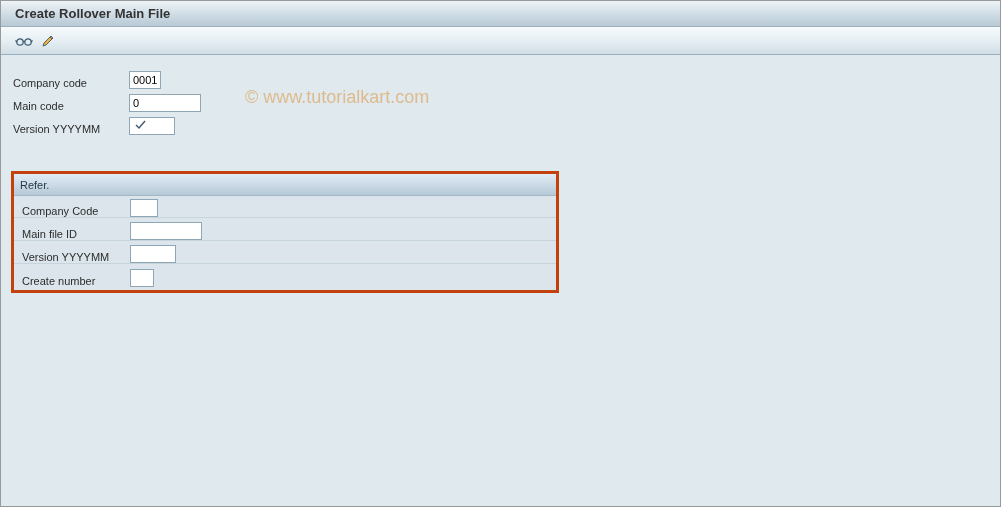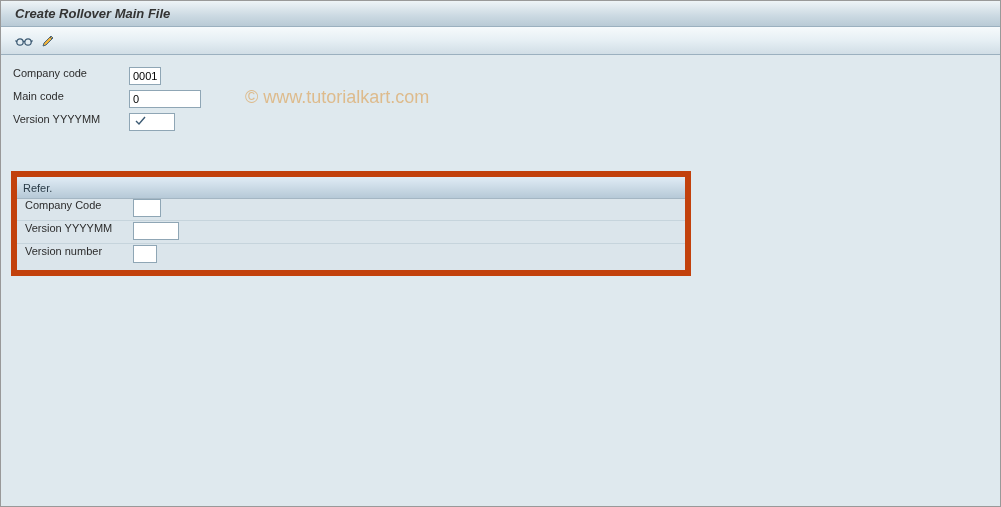--- a/index.html
+++ b/index.html
@@ -26,21 +26,20 @@
     height: 26px;
     background: linear-gradient(to bottom, #eef4f7, #cbd9e2 60%, #b9cad6);
     border-bottom: 1px solid #9bb0bf;
     display: flex;
     align-items: center;
     padding-left: 14px;
   }
   .title-bar .title {
     font-size: 13px;
     font-weight: bold;
-    font-style: italic;
     color: #333;
   }
   .toolbar {
     height: 28px;
     background: linear-gradient(to bottom, #f6fafc, #e6eff4 50%, #d1dee6);
     border-bottom: 1px solid #9bb0bf;
     display: flex;
     align-items: center;
     padding-left: 14px;
     gap: 6px;
@@ -58,21 +57,21 @@
 
   .content {
     flex: 1;
     background: #dfe9ee;
     padding: 12px 10px 10px 10px;
     position: relative;
   }
 
   .form-row {
     display: flex;
-    align-items: flex-start;
+    align-items: flex-end;
     height: 22px;
     margin-bottom: 1px;
   }
   .form-label {
     width: 118px;
     color: #2c2c2c;
     font-size: 11px;
     padding-left: 2px;
   }
   .form-input {
@@ -95,22 +94,22 @@
     position: relative;
     display: inline-block;
     height: 11px;
     width: 11px;
     margin-left: 2px;
     color: #3c5a73;
   }
 
   .group {
     margin-top: 36px;
-    width: 680px;
-    border: 6px solid #c2410c;
+    width: 548px;
+    border: 3px solid #c2410c;
   }
   .group-title {
     height: 22px;
     background: linear-gradient(to bottom, #e0ecf5, #b6c9d7);
     border-bottom: 1px solid #a4b6c3;
     display: flex;
     align-items: center;
     padding-left: 6px;
     color: #2a3b47;
     font-size: 11px;
@@ -196,28 +195,32 @@
 
     <div class="group">
       <div class="group-title">Refer.</div>
       <div class="group-body">
 
         <div class="form-row">
           <span class="form-label">Company Code</span>
           <input class="form-input w-comp2" value="" style="">
         </div>
 
+        <div class="form-row">
+          <span class="form-label">Main file ID</span>
+          <input class="form-input w-main2" value="" style="">
+        </div>
 
         <div class="form-row">
           <span class="form-label">Version YYYYMM</span>
           <input class="form-input w-ver2" value="" style="">
         </div>
 
         <div class="form-row">
-          <span class="form-label">Version number</span>
+          <span class="form-label">Create number</span>
           <input class="form-input w-vn" value="" style="">
         </div>
 
       </div>
     </div>
 
   </div>
 </div>
 
 </body></html>

